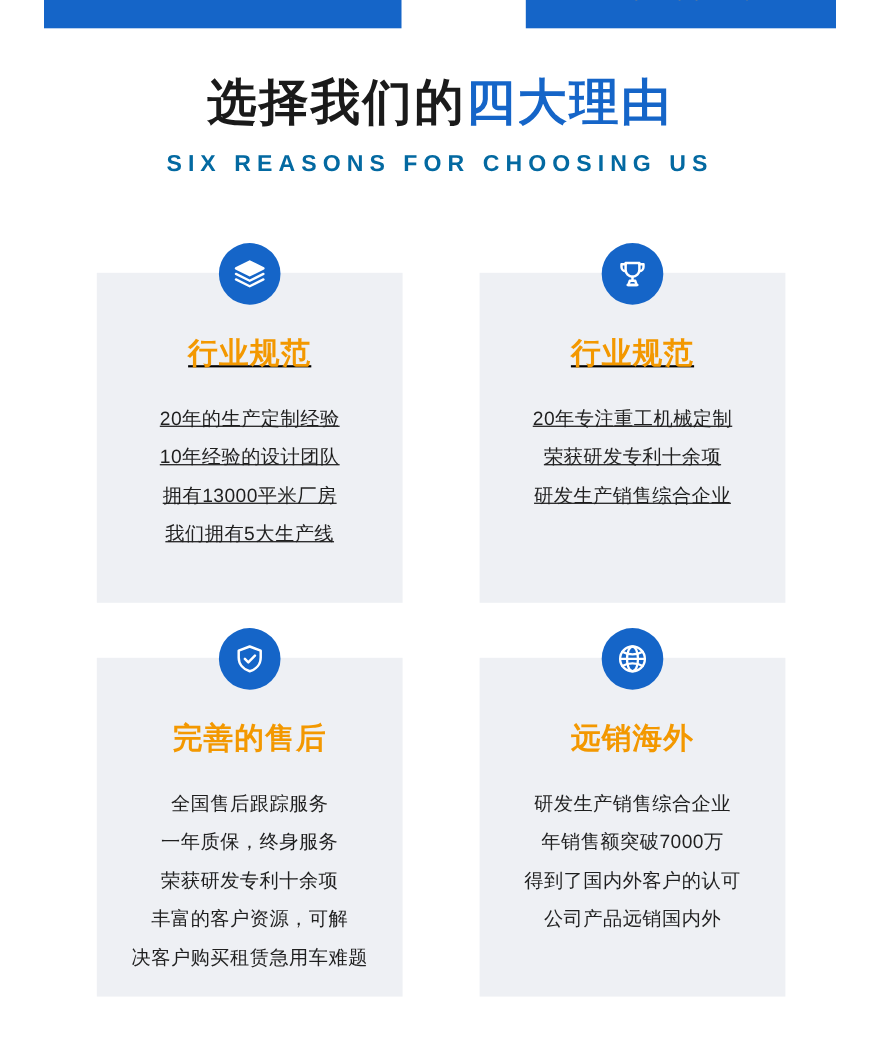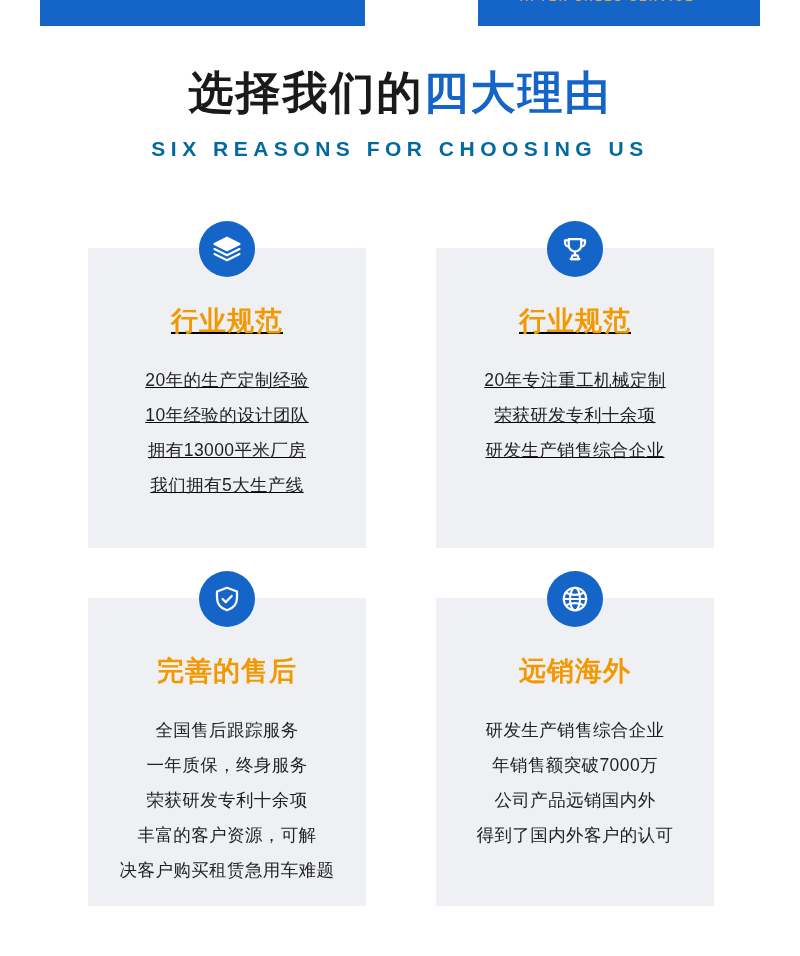--- a/index.html
+++ b/index.html
@@ -234,21 +234,21 @@
             <ellipse cx="12" cy="12" rx="4" ry="9"></ellipse>
             <line x1="3" y1="12" x2="21" y2="12"></line>
             <path d="M4.6 6.8c2 1.2 4.6 1.9 7.4 1.9s5.4-.7 7.4-1.9"></path>
             <path d="M4.6 17.2c2-1.2 4.6-1.9 7.4-1.9s5.4.7 7.4 1.9"></path>
           </svg>
         </div>
         <div class="card-title">远销海外</div>
         <div class="card-lines">
           <div class="card-line">研发生产销售综合企业</div>
           <div class="card-line">年销售额突破7000万</div>
+          <div class="card-line">得到了国内外客户的认可</div>
           <div class="card-line">公司产品远销国内外</div>
-          <div class="card-line">得到了国内外客户的认可</div>
         </div>
       </div>
 
     </div>
 
   </div>
 </div>
 
 </body></html>

